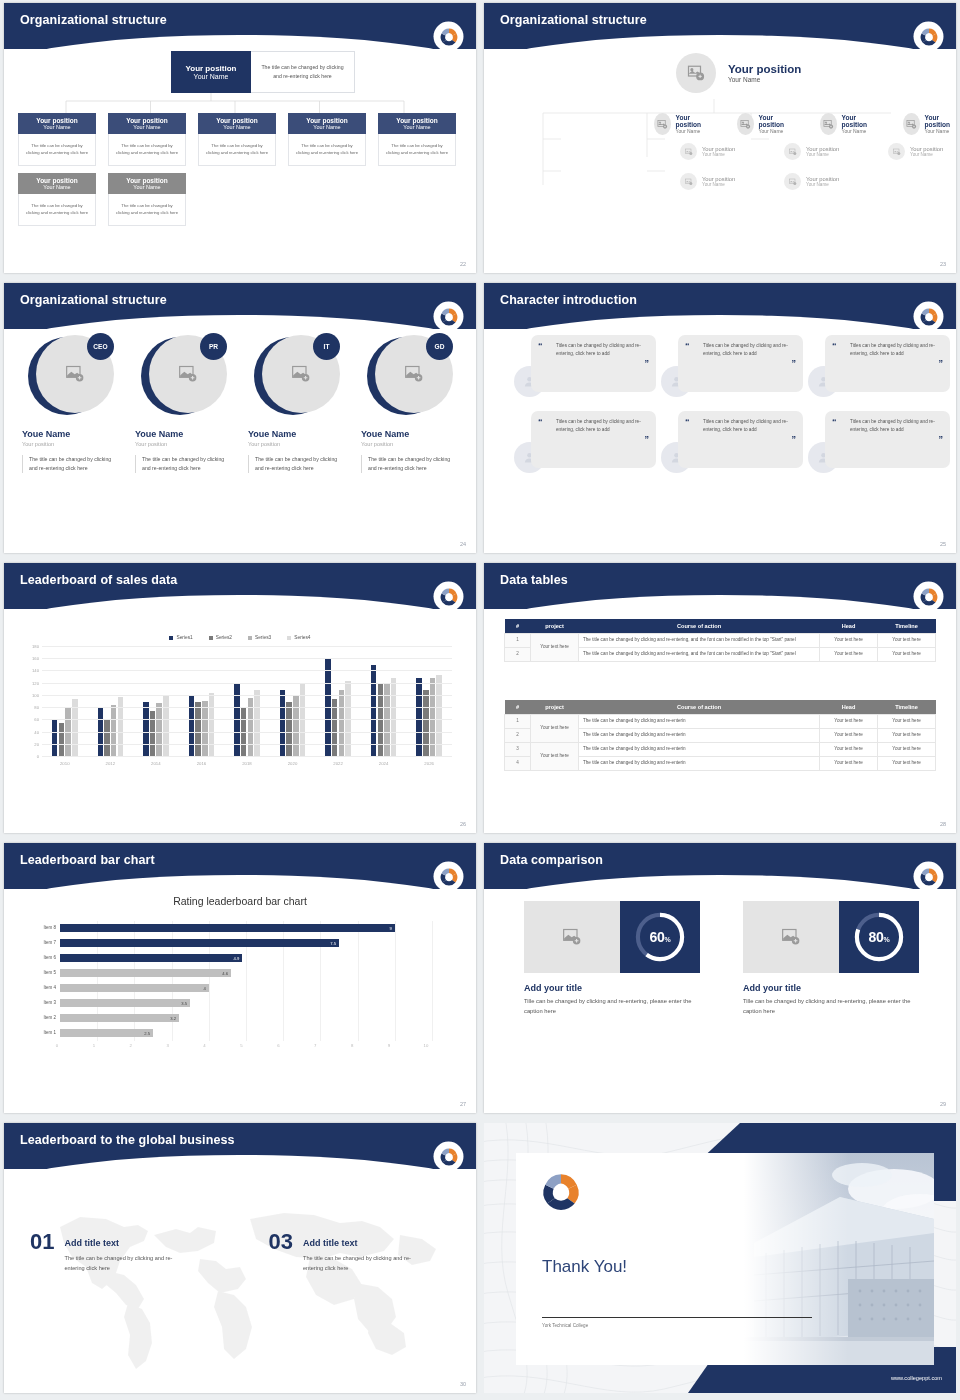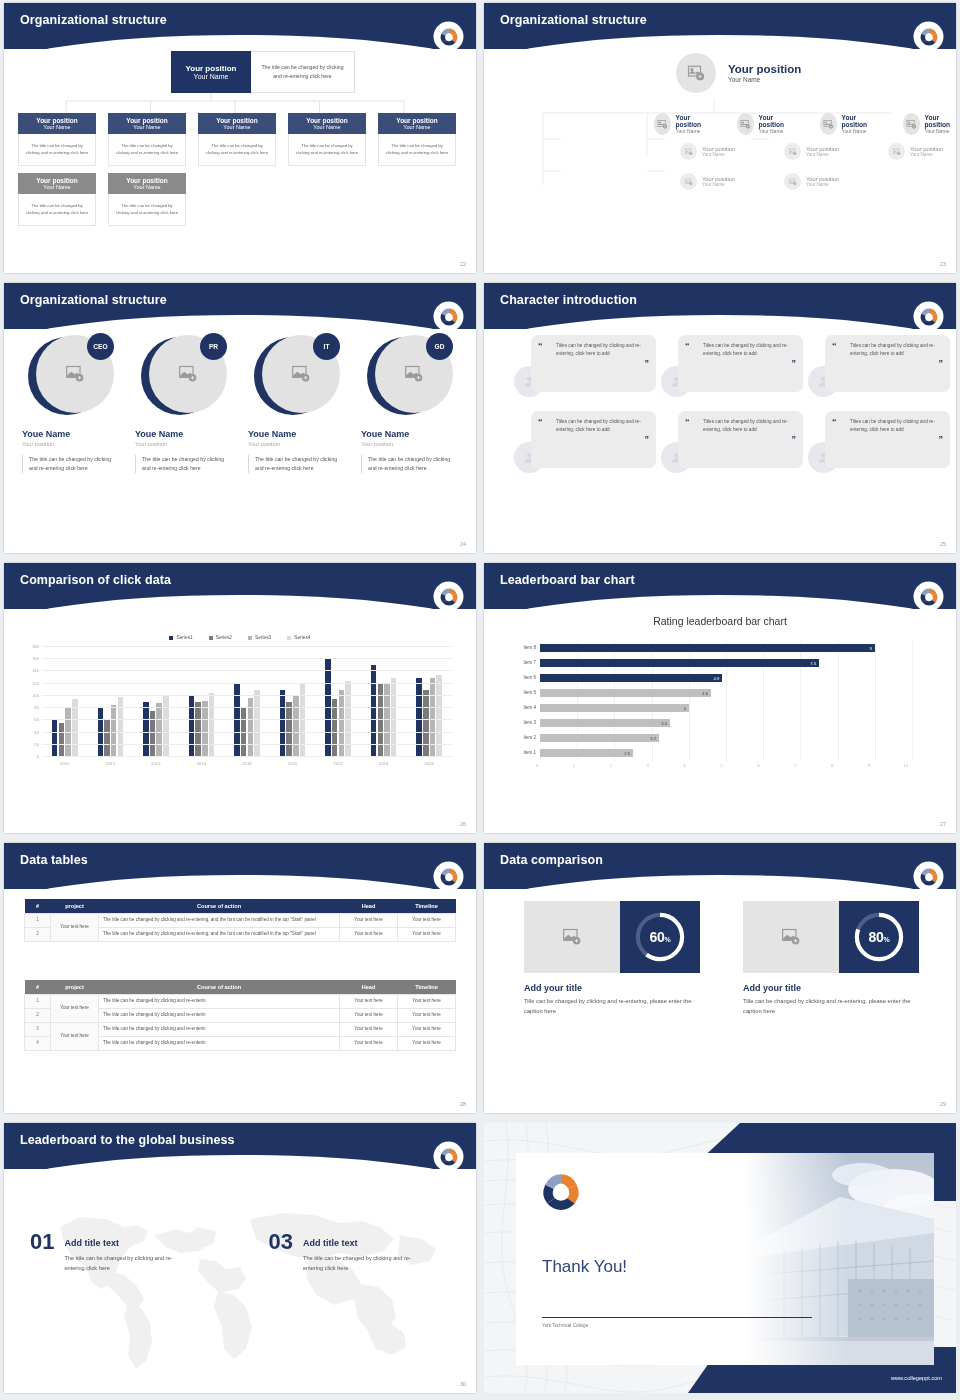--- a/index.html
+++ b/index.html
@@ -653,21 +653,21 @@
       </div>
     </div>
 
     <div class="pageno">25</div>
   </div>
   </div>
 
   <div class="cell">
   <div class="slide">
     <div class="band"></div>
-    <div class="slide-title">Comparison of click data</div>
+    <div class="slide-title">Leaderboard of sales data</div>
     <div class="logo">
       <svg width="20" height="20" viewBox="0 0 40 40">
         <path d="M20 3 A17 17 0 0 1 35 13 L27 17 A9 9 0 0 0 20 12 Z" fill="#e8822c"></path>
         <path d="M35 13 A17 17 0 0 1 33 31 L26 26 A9 9 0 0 0 27 17 Z" fill="#e8822c"></path>
         <path d="M33 31 A17 17 0 0 1 7 31 L14 26 A9 9 0 0 0 26 26 Z" fill="#1f3463"></path>
         <path d="M7 31 A17 17 0 0 1 5 13 L13 17 A9 9 0 0 0 14 26 Z" fill="#1f3463"></path>
         <path d="M5 13 A17 17 0 0 1 20 3 L20 12 A9 9 0 0 0 13 17 Z" fill="#8da0c4"></path>
         <circle cx="20" cy="20" r="6.5" fill="#fff"></circle>
       </svg>
     </div>
@@ -784,114 +784,20 @@
           <div class="ch-xlab">2014</div>
           <div class="ch-xlab">2016</div>
           <div class="ch-xlab">2018</div>
           <div class="ch-xlab">2020</div>
           <div class="ch-xlab">2022</div>
           <div class="ch-xlab">2024</div>
           <div class="ch-xlab">2026</div>
         </div>
 
     <div class="pageno">26</div>
-  </div>
-  </div>
-
-  <div class="cell">
-  <div class="slide">
-    <div class="band"></div>
-    <div class="slide-title">Leaderboard bar chart</div>
-    <div class="logo">
-      <svg width="20" height="20" viewBox="0 0 40 40">
-        <path d="M20 3 A17 17 0 0 1 35 13 L27 17 A9 9 0 0 0 20 12 Z" fill="#e8822c"></path>
-        <path d="M35 13 A17 17 0 0 1 33 31 L26 26 A9 9 0 0 0 27 17 Z" fill="#e8822c"></path>
-        <path d="M33 31 A17 17 0 0 1 7 31 L14 26 A9 9 0 0 0 26 26 Z" fill="#1f3463"></path>
-        <path d="M7 31 A17 17 0 0 1 5 13 L13 17 A9 9 0 0 0 14 26 Z" fill="#1f3463"></path>
-        <path d="M5 13 A17 17 0 0 1 20 3 L20 12 A9 9 0 0 0 13 17 Z" fill="#8da0c4"></path>
-        <circle cx="20" cy="20" r="6.5" fill="#fff"></circle>
-      </svg>
-    </div>
-
-    <div class="ch-title">Rating leaderboard bar chart</div>
-    <div class="lb-plot" id="ch1-plot">
-          <div class="lb-vgrid" style="left: 10%;"></div>
-          <div class="lb-vgrid" style="left: 20%;"></div>
-          <div class="lb-vgrid" style="left: 30%;"></div>
-          <div class="lb-vgrid" style="left: 40%;"></div>
-          <div class="lb-vgrid" style="left: 50%;"></div>
-          <div class="lb-vgrid" style="left: 60%;"></div>
-          <div class="lb-vgrid" style="left: 70%;"></div>
-          <div class="lb-vgrid" style="left: 80%;"></div>
-          <div class="lb-vgrid" style="left: 90%;"></div>
-          <div class="lb-vgrid" style="left: 100%;"></div>
-          <div class="lb-row">
-            <span class="lb-lab">Item 8</span>
-            <div class="lb-bar" style="width: 90%; background: rgb(31, 52, 99);">
-              <span class="lb-val" style="color: rgb(255, 255, 255);">9</span>
-            </div>
-          </div>
-          <div class="lb-row">
-            <span class="lb-lab">Item 7</span>
-            <div class="lb-bar" style="width: 75%; background: rgb(31, 52, 99);">
-              <span class="lb-val" style="color: rgb(255, 255, 255);">7.5</span>
-            </div>
-          </div>
-          <div class="lb-row">
-            <span class="lb-lab">Item 6</span>
-            <div class="lb-bar" style="width: 49%; background: rgb(31, 52, 99);">
-              <span class="lb-val" style="color: rgb(255, 255, 255);">4.9</span>
-            </div>
-          </div>
-          <div class="lb-row">
-            <span class="lb-lab">Item 5</span>
-            <div class="lb-bar" style="width: 46%; background: rgb(191, 191, 191);">
-              <span class="lb-val" style="color: rgb(68, 68, 68);">4.6</span>
-            </div>
-          </div>
-          <div class="lb-row">
-            <span class="lb-lab">Item 4</span>
-            <div class="lb-bar" style="width: 40%; background: rgb(191, 191, 191);">
-              <span class="lb-val" style="color: rgb(68, 68, 68);">4</span>
-            </div>
-          </div>
-          <div class="lb-row">
-            <span class="lb-lab">Item 3</span>
-            <div class="lb-bar" style="width: 35%; background: rgb(191, 191, 191);">
-              <span class="lb-val" style="color: rgb(68, 68, 68);">3.5</span>
-            </div>
-          </div>
-          <div class="lb-row">
-            <span class="lb-lab">Item 2</span>
-            <div class="lb-bar" style="width: 32%; background: rgb(191, 191, 191);">
-              <span class="lb-val" style="color: rgb(68, 68, 68);">3.2</span>
-            </div>
-          </div>
-          <div class="lb-row">
-            <span class="lb-lab">Item 1</span>
-            <div class="lb-bar" style="width: 25%; background: rgb(191, 191, 191);">
-              <span class="lb-val" style="color: rgb(68, 68, 68);">2.5</span>
-            </div>
-          </div>
-        </div>
-    <div class="lb-axis" id="ch1-axis" style="margin-left: -4.54545%; width: 405.818px;">
-          <div class="lb-tick" style="width: 9.09091%;">0</div>
-          <div class="lb-tick" style="width: 9.09091%;">1</div>
-          <div class="lb-tick" style="width: 9.09091%;">2</div>
-          <div class="lb-tick" style="width: 9.09091%;">3</div>
-          <div class="lb-tick" style="width: 9.09091%;">4</div>
-          <div class="lb-tick" style="width: 9.09091%;">5</div>
-          <div class="lb-tick" style="width: 9.09091%;">6</div>
-          <div class="lb-tick" style="width: 9.09091%;">7</div>
-          <div class="lb-tick" style="width: 9.09091%;">8</div>
-          <div class="lb-tick" style="width: 9.09091%;">9</div>
-          <div class="lb-tick" style="width: 9.09091%;">10</div>
-        </div>
-
-    <div class="pageno">27</div>
   </div>
   </div>
 
   <div class="cell">
   <div class="slide">
     <div class="band"></div>
     <div class="slide-title">Data tables</div>
     <div class="logo">
       <svg width="20" height="20" viewBox="0 0 40 40">
         <path d="M20 3 A17 17 0 0 1 35 13 L27 17 A9 9 0 0 0 20 12 Z" fill="#e8822c"></path>
@@ -964,20 +870,114 @@
         <tr>
           <td class="idx">4</td>
           <td>The title can be changed by clicking and re-enterin</td>
           <td class="hd">Your text here</td>
           <td class="tl">Your text here</td>
         </tr>
       </tbody>
     </table>
 
     <div class="pageno">28</div>
+  </div>
+  </div>
+
+  <div class="cell">
+  <div class="slide">
+    <div class="band"></div>
+    <div class="slide-title">Leaderboard bar chart</div>
+    <div class="logo">
+      <svg width="20" height="20" viewBox="0 0 40 40">
+        <path d="M20 3 A17 17 0 0 1 35 13 L27 17 A9 9 0 0 0 20 12 Z" fill="#e8822c"></path>
+        <path d="M35 13 A17 17 0 0 1 33 31 L26 26 A9 9 0 0 0 27 17 Z" fill="#e8822c"></path>
+        <path d="M33 31 A17 17 0 0 1 7 31 L14 26 A9 9 0 0 0 26 26 Z" fill="#1f3463"></path>
+        <path d="M7 31 A17 17 0 0 1 5 13 L13 17 A9 9 0 0 0 14 26 Z" fill="#1f3463"></path>
+        <path d="M5 13 A17 17 0 0 1 20 3 L20 12 A9 9 0 0 0 13 17 Z" fill="#8da0c4"></path>
+        <circle cx="20" cy="20" r="6.5" fill="#fff"></circle>
+      </svg>
+    </div>
+
+    <div class="ch-title">Rating leaderboard bar chart</div>
+    <div class="lb-plot" id="ch1-plot">
+          <div class="lb-vgrid" style="left: 10%;"></div>
+          <div class="lb-vgrid" style="left: 20%;"></div>
+          <div class="lb-vgrid" style="left: 30%;"></div>
+          <div class="lb-vgrid" style="left: 40%;"></div>
+          <div class="lb-vgrid" style="left: 50%;"></div>
+          <div class="lb-vgrid" style="left: 60%;"></div>
+          <div class="lb-vgrid" style="left: 70%;"></div>
+          <div class="lb-vgrid" style="left: 80%;"></div>
+          <div class="lb-vgrid" style="left: 90%;"></div>
+          <div class="lb-vgrid" style="left: 100%;"></div>
+          <div class="lb-row">
+            <span class="lb-lab">Item 8</span>
+            <div class="lb-bar" style="width: 90%; background: rgb(31, 52, 99);">
+              <span class="lb-val" style="color: rgb(255, 255, 255);">9</span>
+            </div>
+          </div>
+          <div class="lb-row">
+            <span class="lb-lab">Item 7</span>
+            <div class="lb-bar" style="width: 75%; background: rgb(31, 52, 99);">
+              <span class="lb-val" style="color: rgb(255, 255, 255);">7.5</span>
+            </div>
+          </div>
+          <div class="lb-row">
+            <span class="lb-lab">Item 6</span>
+            <div class="lb-bar" style="width: 49%; background: rgb(31, 52, 99);">
+              <span class="lb-val" style="color: rgb(255, 255, 255);">4.9</span>
+            </div>
+          </div>
+          <div class="lb-row">
+            <span class="lb-lab">Item 5</span>
+            <div class="lb-bar" style="width: 46%; background: rgb(191, 191, 191);">
+              <span class="lb-val" style="color: rgb(68, 68, 68);">4.6</span>
+            </div>
+          </div>
+          <div class="lb-row">
+            <span class="lb-lab">Item 4</span>
+            <div class="lb-bar" style="width: 40%; background: rgb(191, 191, 191);">
+              <span class="lb-val" style="color: rgb(68, 68, 68);">4</span>
+            </div>
+          </div>
+          <div class="lb-row">
+            <span class="lb-lab">Item 3</span>
+            <div class="lb-bar" style="width: 35%; background: rgb(191, 191, 191);">
+              <span class="lb-val" style="color: rgb(68, 68, 68);">3.5</span>
+            </div>
+          </div>
+          <div class="lb-row">
+            <span class="lb-lab">Item 2</span>
+            <div class="lb-bar" style="width: 32%; background: rgb(191, 191, 191);">
+              <span class="lb-val" style="color: rgb(68, 68, 68);">3.2</span>
+            </div>
+          </div>
+          <div class="lb-row">
+            <span class="lb-lab">Item 1</span>
+            <div class="lb-bar" style="width: 25%; background: rgb(191, 191, 191);">
+              <span class="lb-val" style="color: rgb(68, 68, 68);">2.5</span>
+            </div>
+          </div>
+        </div>
+    <div class="lb-axis" id="ch1-axis" style="margin-left: -4.54545%; width: 405.818px;">
+          <div class="lb-tick" style="width: 9.09091%;">0</div>
+          <div class="lb-tick" style="width: 9.09091%;">1</div>
+          <div class="lb-tick" style="width: 9.09091%;">2</div>
+          <div class="lb-tick" style="width: 9.09091%;">3</div>
+          <div class="lb-tick" style="width: 9.09091%;">4</div>
+          <div class="lb-tick" style="width: 9.09091%;">5</div>
+          <div class="lb-tick" style="width: 9.09091%;">6</div>
+          <div class="lb-tick" style="width: 9.09091%;">7</div>
+          <div class="lb-tick" style="width: 9.09091%;">8</div>
+          <div class="lb-tick" style="width: 9.09091%;">9</div>
+          <div class="lb-tick" style="width: 9.09091%;">10</div>
+        </div>
+
+    <div class="pageno">27</div>
   </div>
   </div>
 
   <div class="cell">
   <div class="slide">
     <div class="band"></div>
     <div class="slide-title">Data comparison</div>
     <div class="logo">
       <svg width="20" height="20" viewBox="0 0 40 40">
         <path d="M20 3 A17 17 0 0 1 35 13 L27 17 A9 9 0 0 0 20 12 Z" fill="#e8822c"></path>

